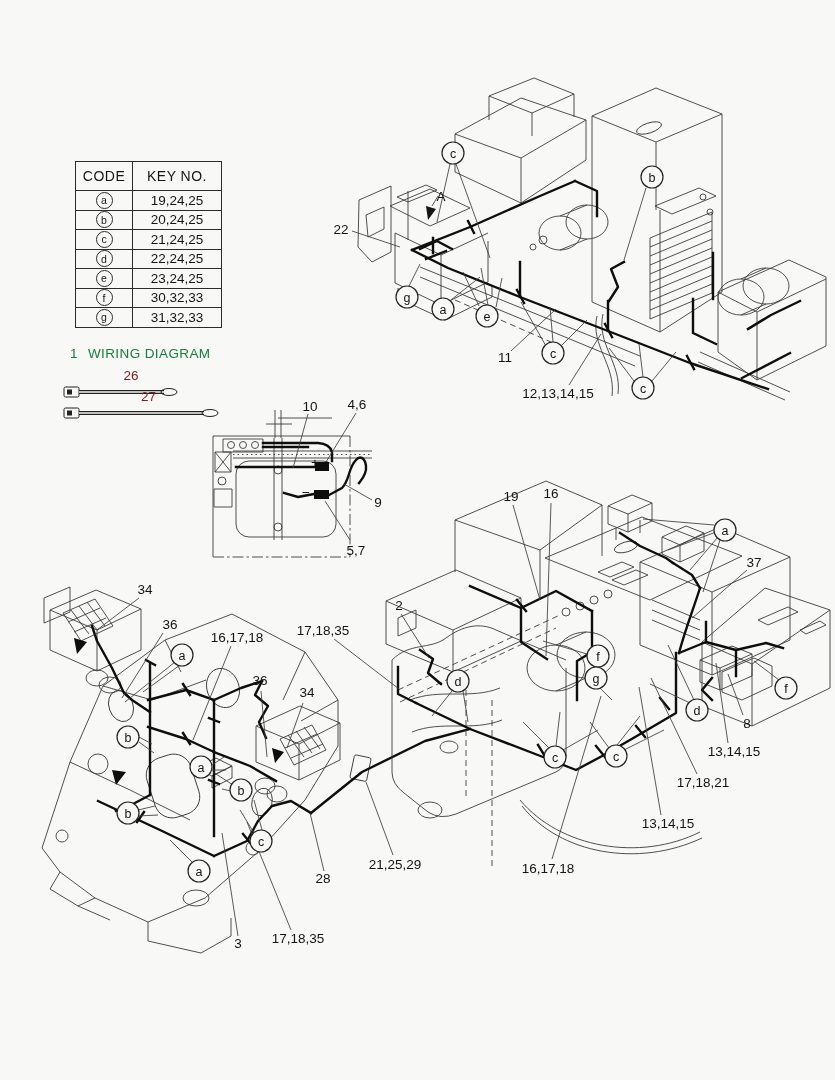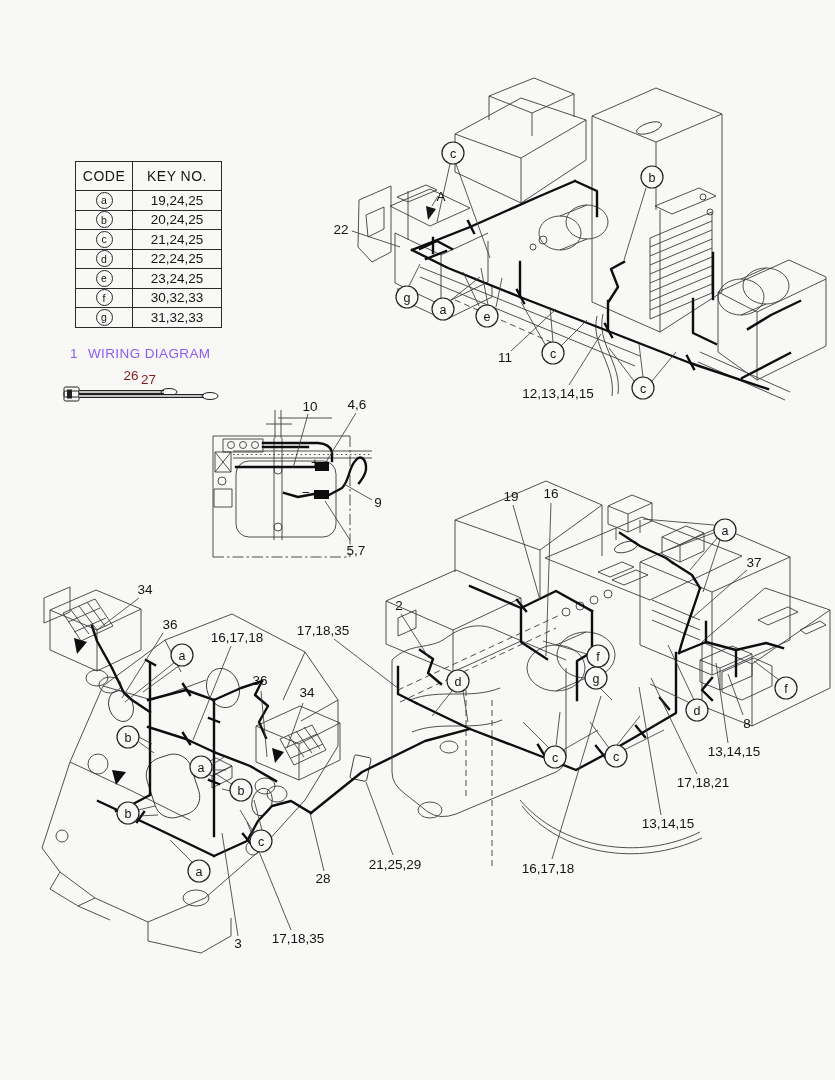--- a/index.html
+++ b/index.html
@@ -6,21 +6,21 @@
   body{background:#e9e9e9;font-family:"Liberation Sans",sans-serif;}
   #canvas{position:relative;width:835px;height:1080px;background:#f8f8f6;overflow:hidden;margin:0 auto;}
   
   #key-table{position:absolute;left:75px;top:161px;border-collapse:collapse;background:#f8f8f6;padding-left:42px;}
   #key-table th,#key-table td{border:1.2px solid #2b2b2b;text-align:center;color:#161616;}
   #key-table th{width:54px;height:26px;font-size:14px;font-weight:normal;letter-spacing:.5px;}
   #key-table th+th{width:86px;margin-top:8px;}
   #key-table td{height:18.5px;font-size:13.5px;padding:0 4px;}
   .circ-letter{display:inline-flex;align-items:center;justify-content:center;width:15px;height:15px;border:1px solid #2b2b2b;border-radius:50%;font-size:10.5px;line-height:1;}
   
-  #fig-label{position:absolute;left:70px;top:346px;font-size:13.5px;color:#8b5cf6;letter-spacing:.4px;}
+  #fig-label{position:absolute;left:70px;top:346px;font-size:13.5px;color:#15803d;letter-spacing:.4px;}
   #fig-label .no{margin-right:10px;}
   .part-row{position:absolute;left:62px;display:flex;align-items:center;color:#7f1d1d;font-size:13.5px;flex-direction:column;}
   .part-row .pno{width:24px;text-align:right;margin-right:6px;}
   
   #art{position:absolute;left:0;top:0;}
   .art path,.art rect,.art circle,.art ellipse,.art line{stroke:#3c3c3c;stroke-width:0.9;fill:none;stroke-linejoin:round;}
   .harness path{stroke:#0e0e0e;stroke-width:2.4;fill:none;stroke-linejoin:round;stroke-linecap:square;}
   .harness polygon{fill:#0e0e0e;stroke:none;}
   .harness rect.fillc{fill:#0e0e0e;stroke:none;}
   .leaders path{stroke:#3c3c3c;stroke-width:0.85;fill:none;}
@@ -83,21 +83,21 @@
   <div class="part-row" style="top:368px;">
     <span class="pno">26</span>
     <svg width="135" height="18">
       <rect x="2" y="4" width="15" height="10" rx="1.5" fill="none" stroke="#222" stroke-width="1"></rect>
       <rect x="5" y="6.5" width="5" height="5" fill="#222"></rect>
       <path d="M17,9 L102,9" stroke="#222" stroke-width="4" fill="none"></path>
       <path d="M17,9 L102,9" stroke="#f8f8f6" stroke-width="1.6" fill="none"></path>
       <ellipse cx="107" cy="9" rx="8" ry="3.5" fill="none" stroke="#222" stroke-width="1"></ellipse>
     </svg>
   </div>
-  <div class="part-row" style="top:372px;">
+  <div class="part-row" style="top:389px;">
     <span class="pno">27</span>
     <svg width="170" height="18">
       <rect x="2" y="4" width="15" height="10" rx="1.5" fill="none" stroke="#222" stroke-width="1"></rect>
       <rect x="5" y="6.5" width="5" height="5" fill="#222"></rect>
       <path d="M17,9 L142,9" stroke="#222" stroke-width="4" fill="none"></path>
       <path d="M17,9 L142,9" stroke="#f8f8f6" stroke-width="1.6" fill="none"></path>
       <ellipse cx="148" cy="9" rx="8" ry="3.5" fill="none" stroke="#222" stroke-width="1"></ellipse>
     </svg>
   </div>
 

